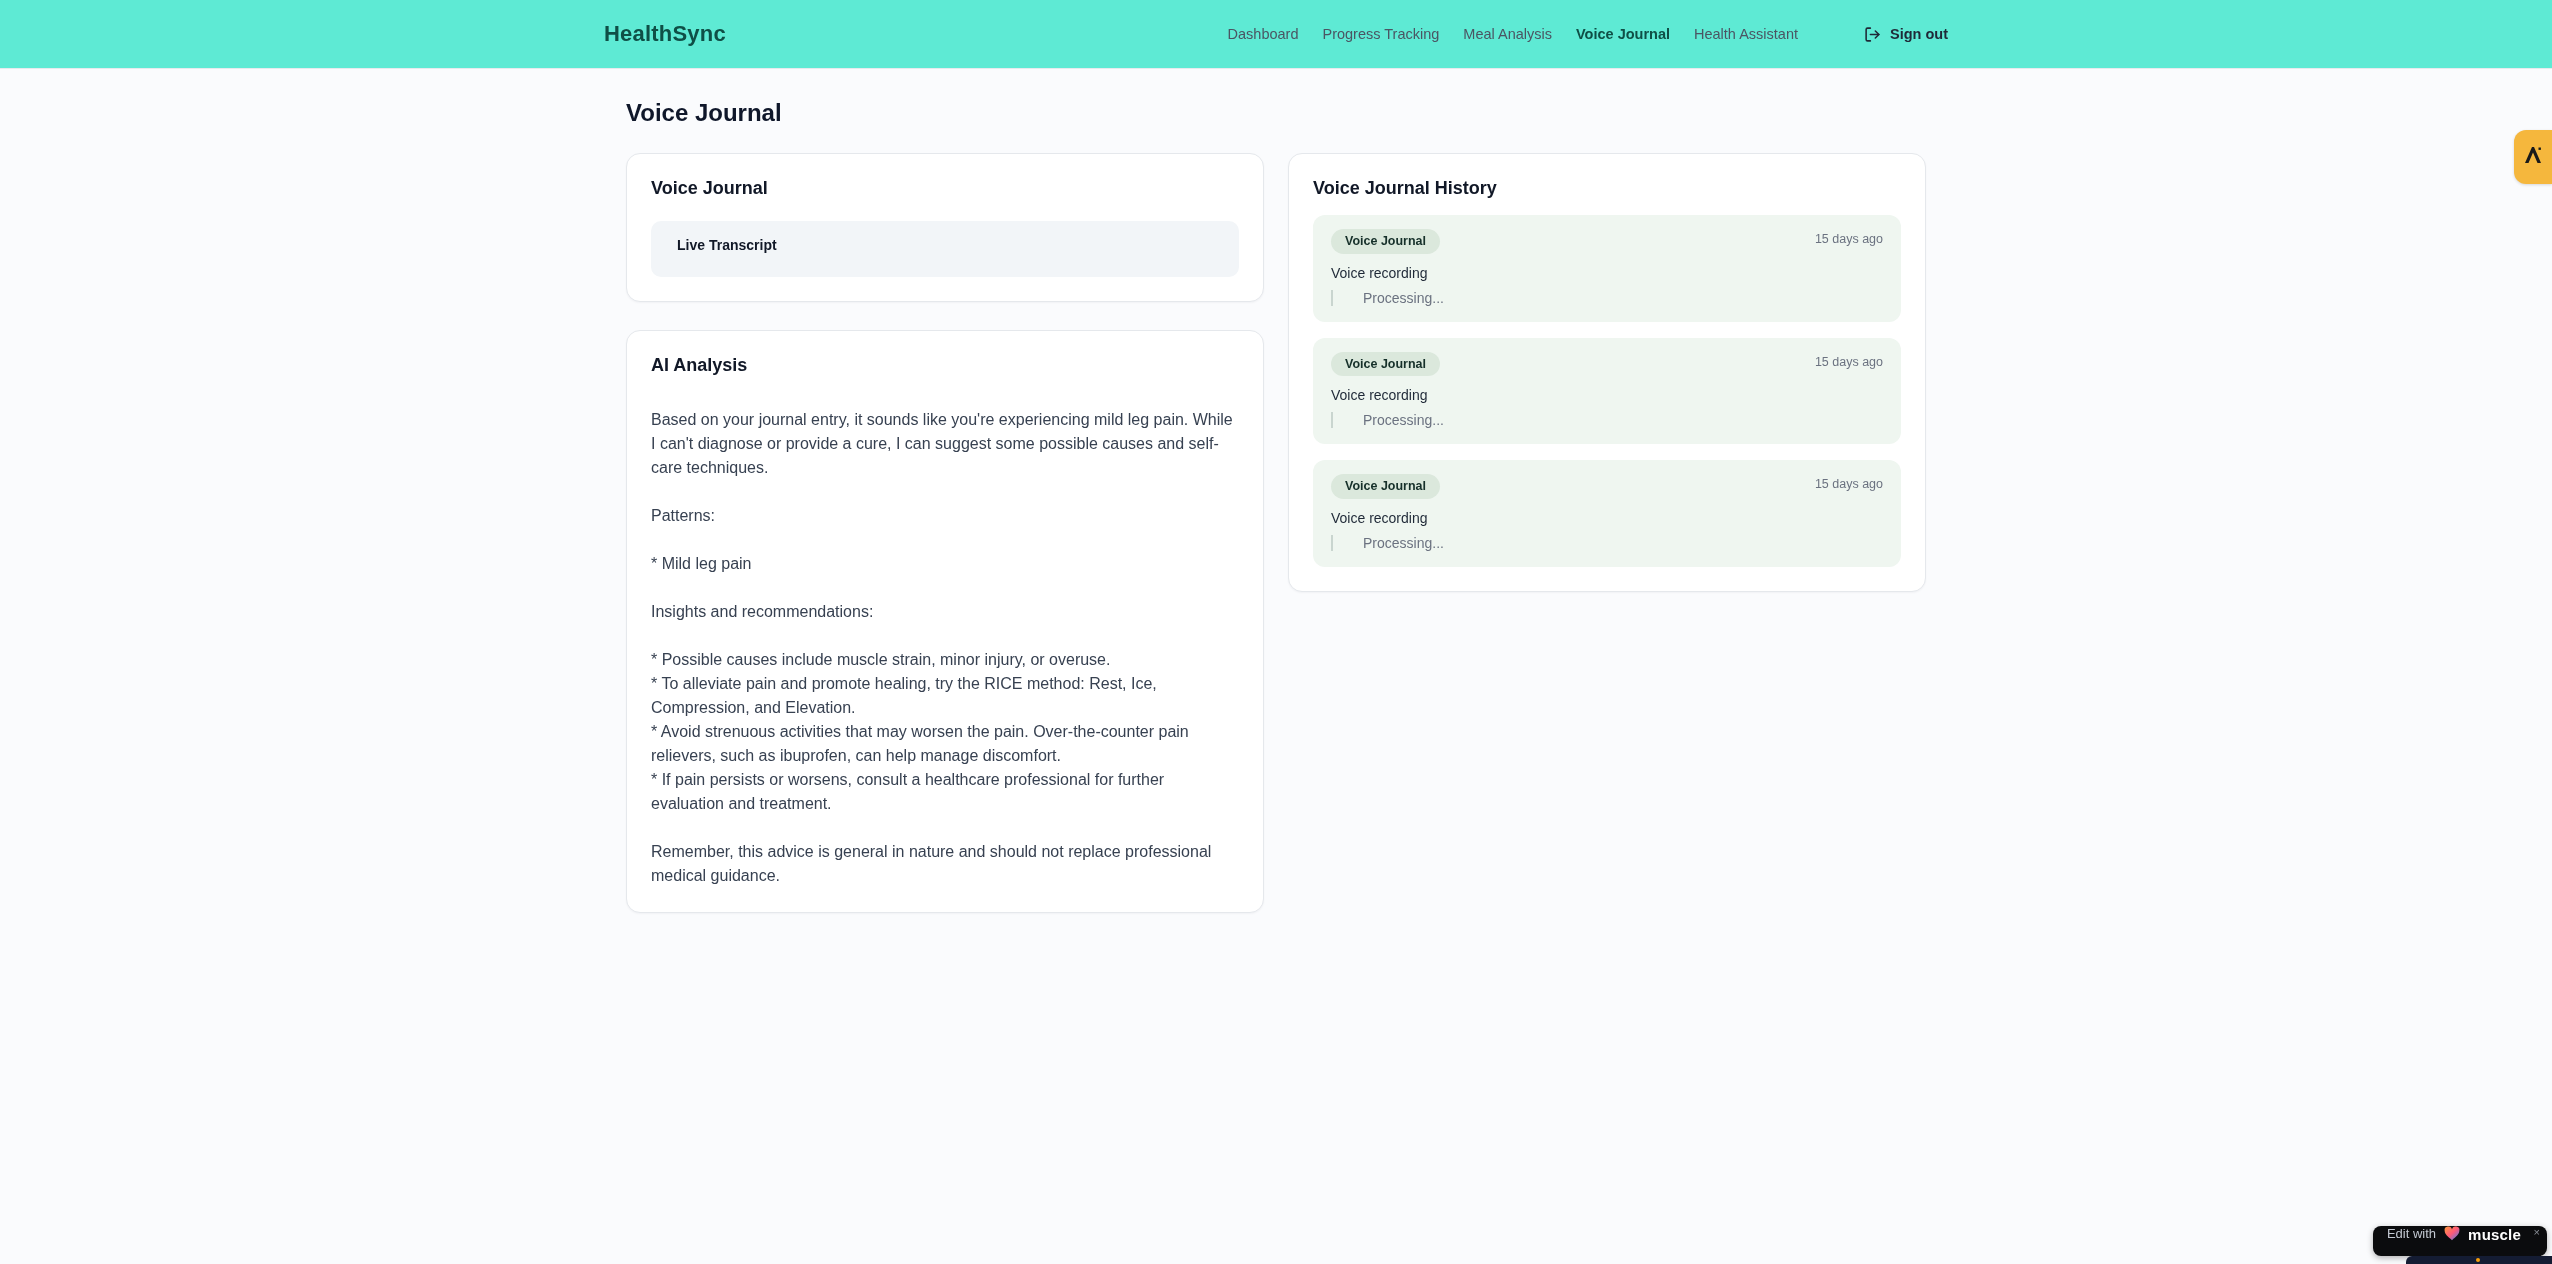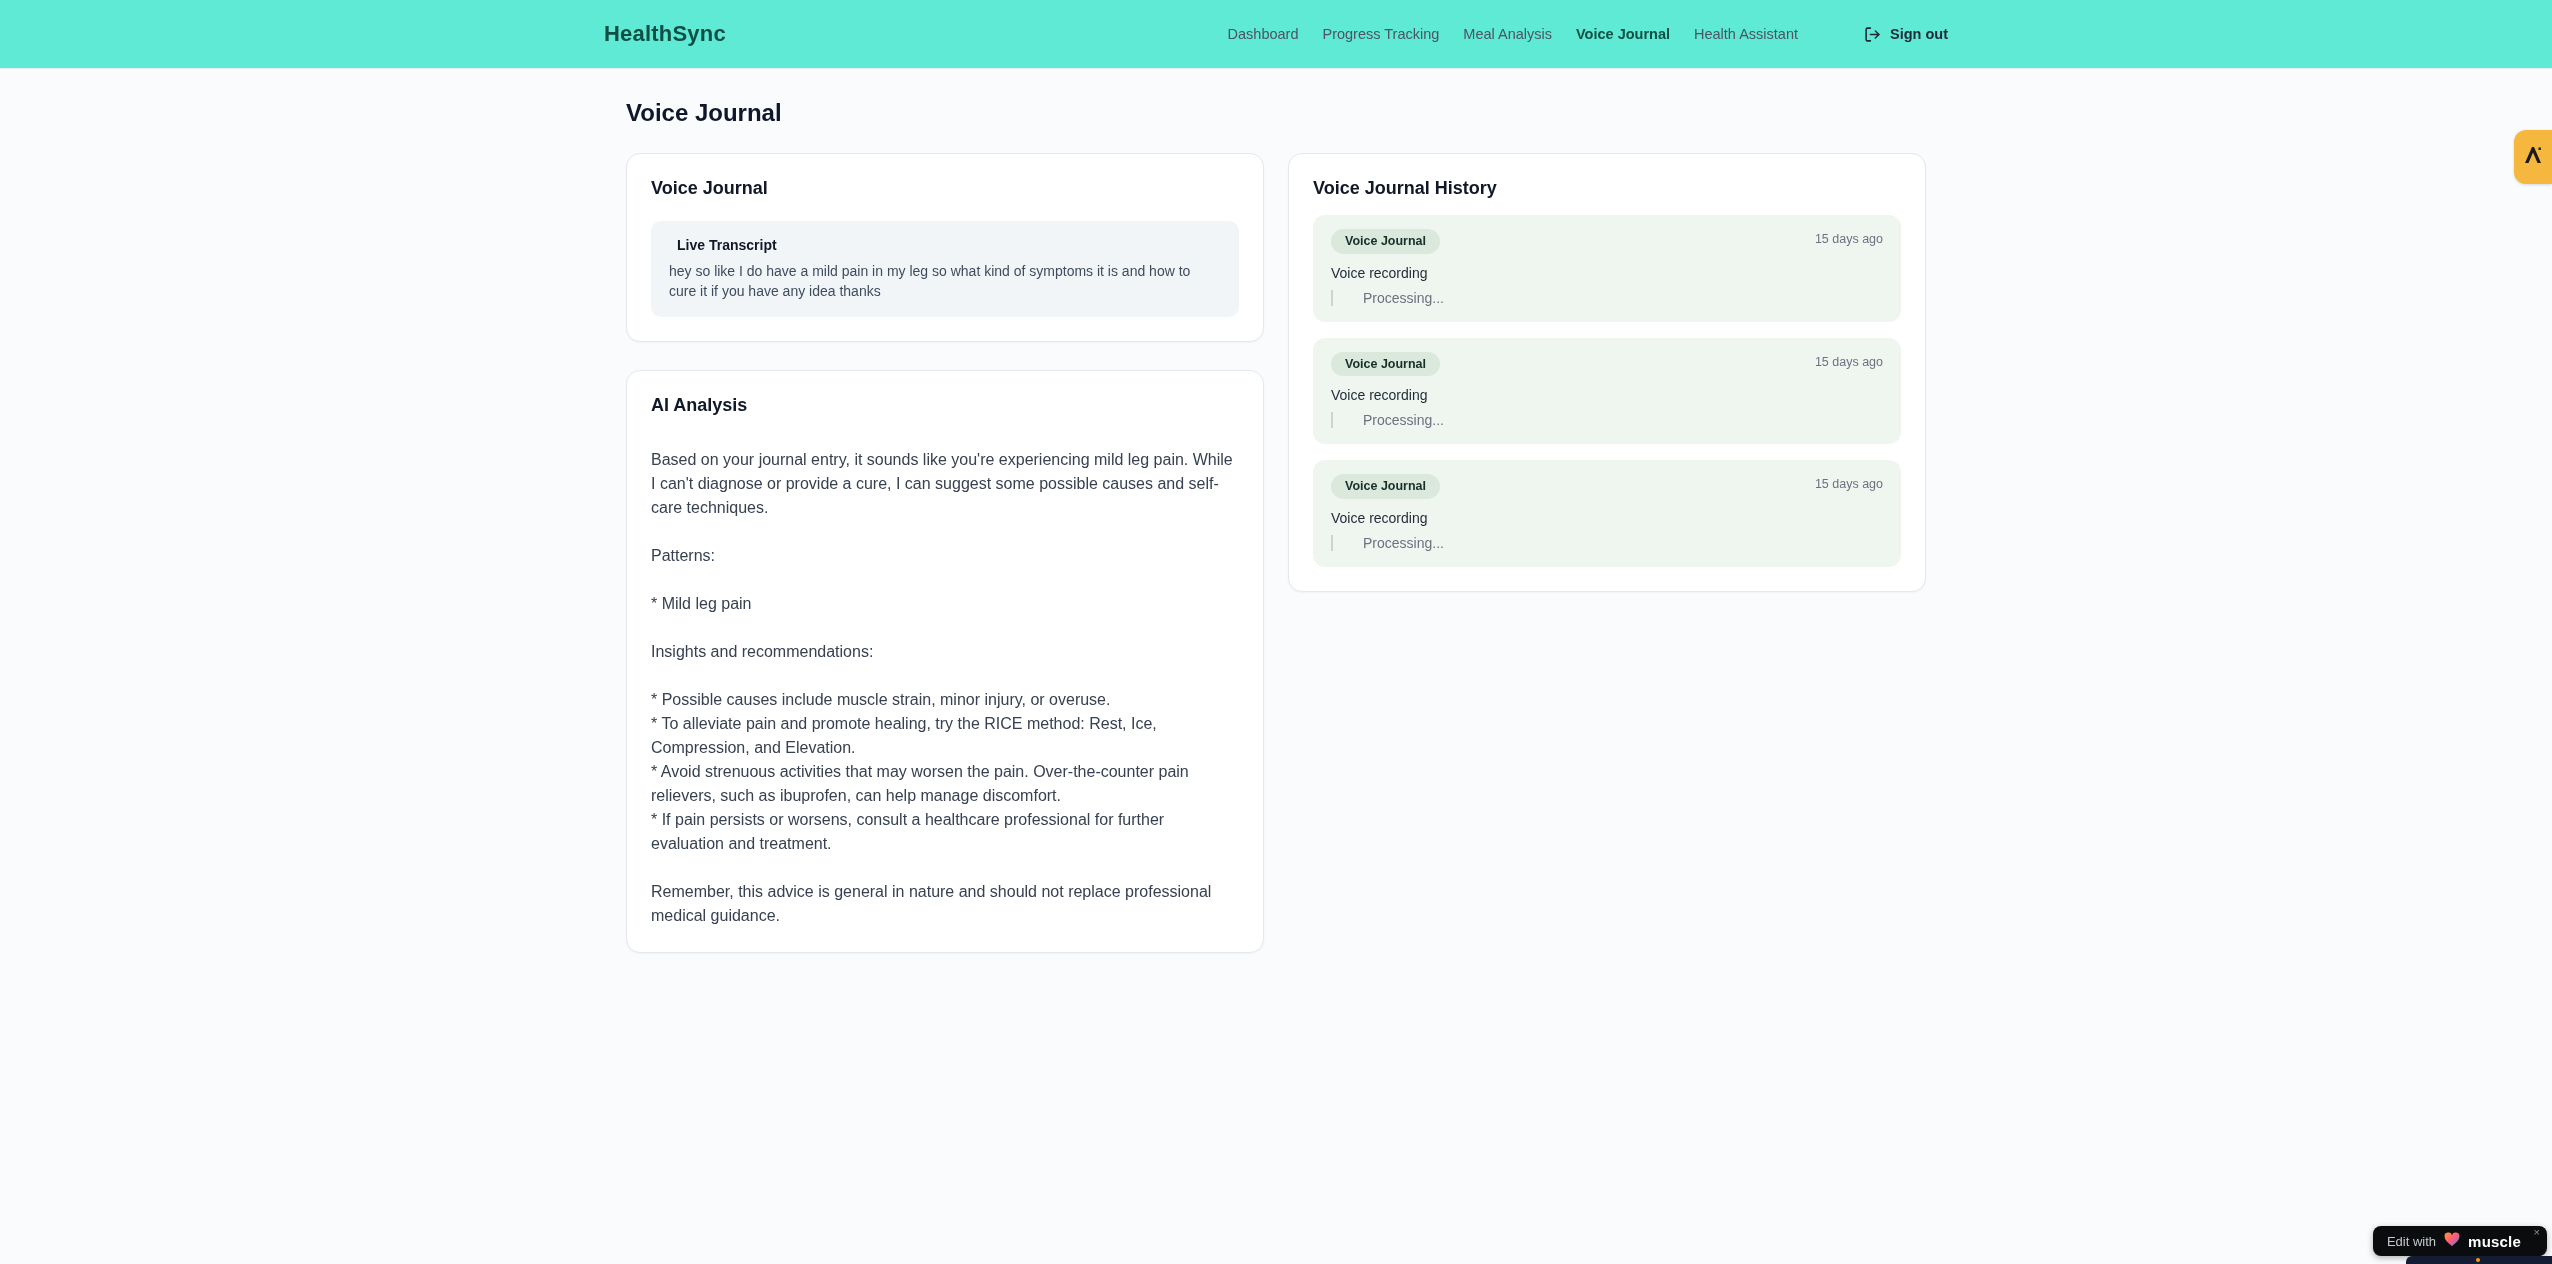--- a/index.html
+++ b/index.html
@@ -69,21 +69,21 @@
     font-size:14px;color:#6b7280;
   }
   
   .side-tab{
     position:absolute;top:130px;right:0;width:38px;height:54px;background:#f5b73d;
     border-radius:12px 0 0 12px;display:flex;align-items:center;justify-content:center;
     cursor:pointer;box-shadow:0 1px 3px rgba(0,0,0,.15);
   }
   .edit-badge{
     position:absolute;right:5px;bottom:8px;height:30px;background:#0b0c0e;border-radius:8px;
-    display:flex;align-items:center;gap:8px;padding:0 26px 0 14px;cursor:pointer;
+    display:flex;gap:8px;padding:0 26px 0 14px;cursor:pointer;
     box-shadow:0 2px 6px rgba(0,0,0,.3);
   }
   .edit-badge .prefix{font-size:13px;color:#c3c9d2;}
   .edit-badge .brand{font-size:15px;font-weight:800;color:#ffffff;letter-spacing:.2px;}
   .edit-badge .close-x{
     position:absolute;top:1px;right:7px;font-size:11px;color:#8b9098;line-height:1;cursor:pointer;
   }
   .bottom-strip{
     position:absolute;right:0;bottom:0;width:146px;height:8px;background:#141c33;
     border-top-left-radius:6px;overflow:hidden;
@@ -122,21 +122,20 @@
   <h1 class="page-title">Voice Journal</h1>
 
   <div class="grid">
 
     <div>
 
       <div class="card">
         <h2 class="card-heading">Voice Journal</h2>
         <div class="transcript-box">
           <h3 class="transcript-title">Live Transcript</h3>
-          <p class="transcript-text">hey so like I do have a mild pain in my leg so what kind of symptoms it is and how to cure it if you have any idea thanks</p>
         </div>
       </div>
 
       <div class="card analysis-card">
         <h2 class="card-heading">AI Analysis</h2>
         <div class="analysis-body">Based on your journal entry, it sounds like you're experiencing mild leg pain. While I can't diagnose or provide a cure, I can suggest some possible causes and self-care techniques.
 
 Patterns:
 
 * Mild leg pain

